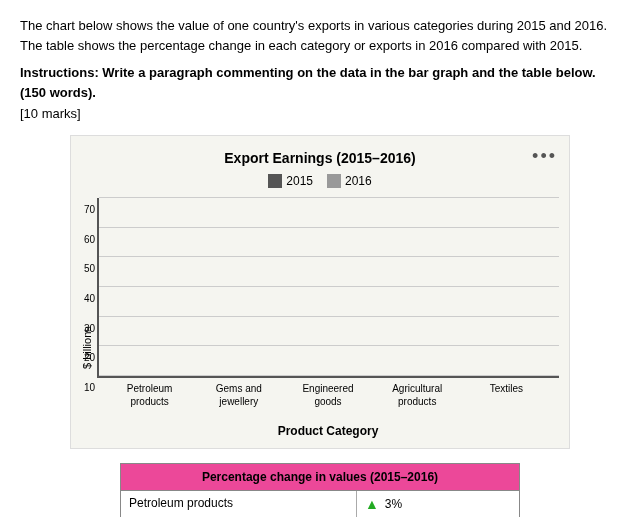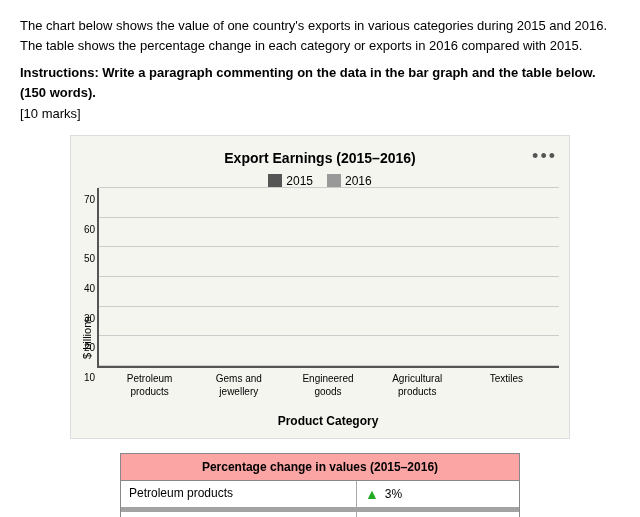--- a/index.html
+++ b/index.html
@@ -47,20 +47,21 @@
     .chart-title {
       text-align: center;
       font-size: 14px;
       font-weight: bold;
       margin-bottom: 8px;
     }
     .legend {
       display: flex;
       justify-content: center;
       gap: 14px;
+      margin-bottom: 10px;
       font-size: 12px;
     }
     .legend-item {
       display: flex;
       align-items: center;
       gap: 4px;
     }
     .legend-box {
       width: 14px;
       height: 14px;
@@ -151,21 +152,21 @@
       font-size: 12px;
       font-weight: bold;
       margin-top: 16px;
     }
     .table-container {
       margin: 14px auto 0;
       width: 400px;
       border: 1px solid #888;
     }
     .table-header {
-      background: #fca5a5;
+      background: #ec4899;
       font-weight: bold;
       text-align: center;
       padding: 6px 4px;
       font-size: 12px;
       border-bottom: 1px solid #888;
     }
     .table-row {
       display: flex;
       border-bottom: 5px solid #a3a3a3;
       font-size: 12px;

